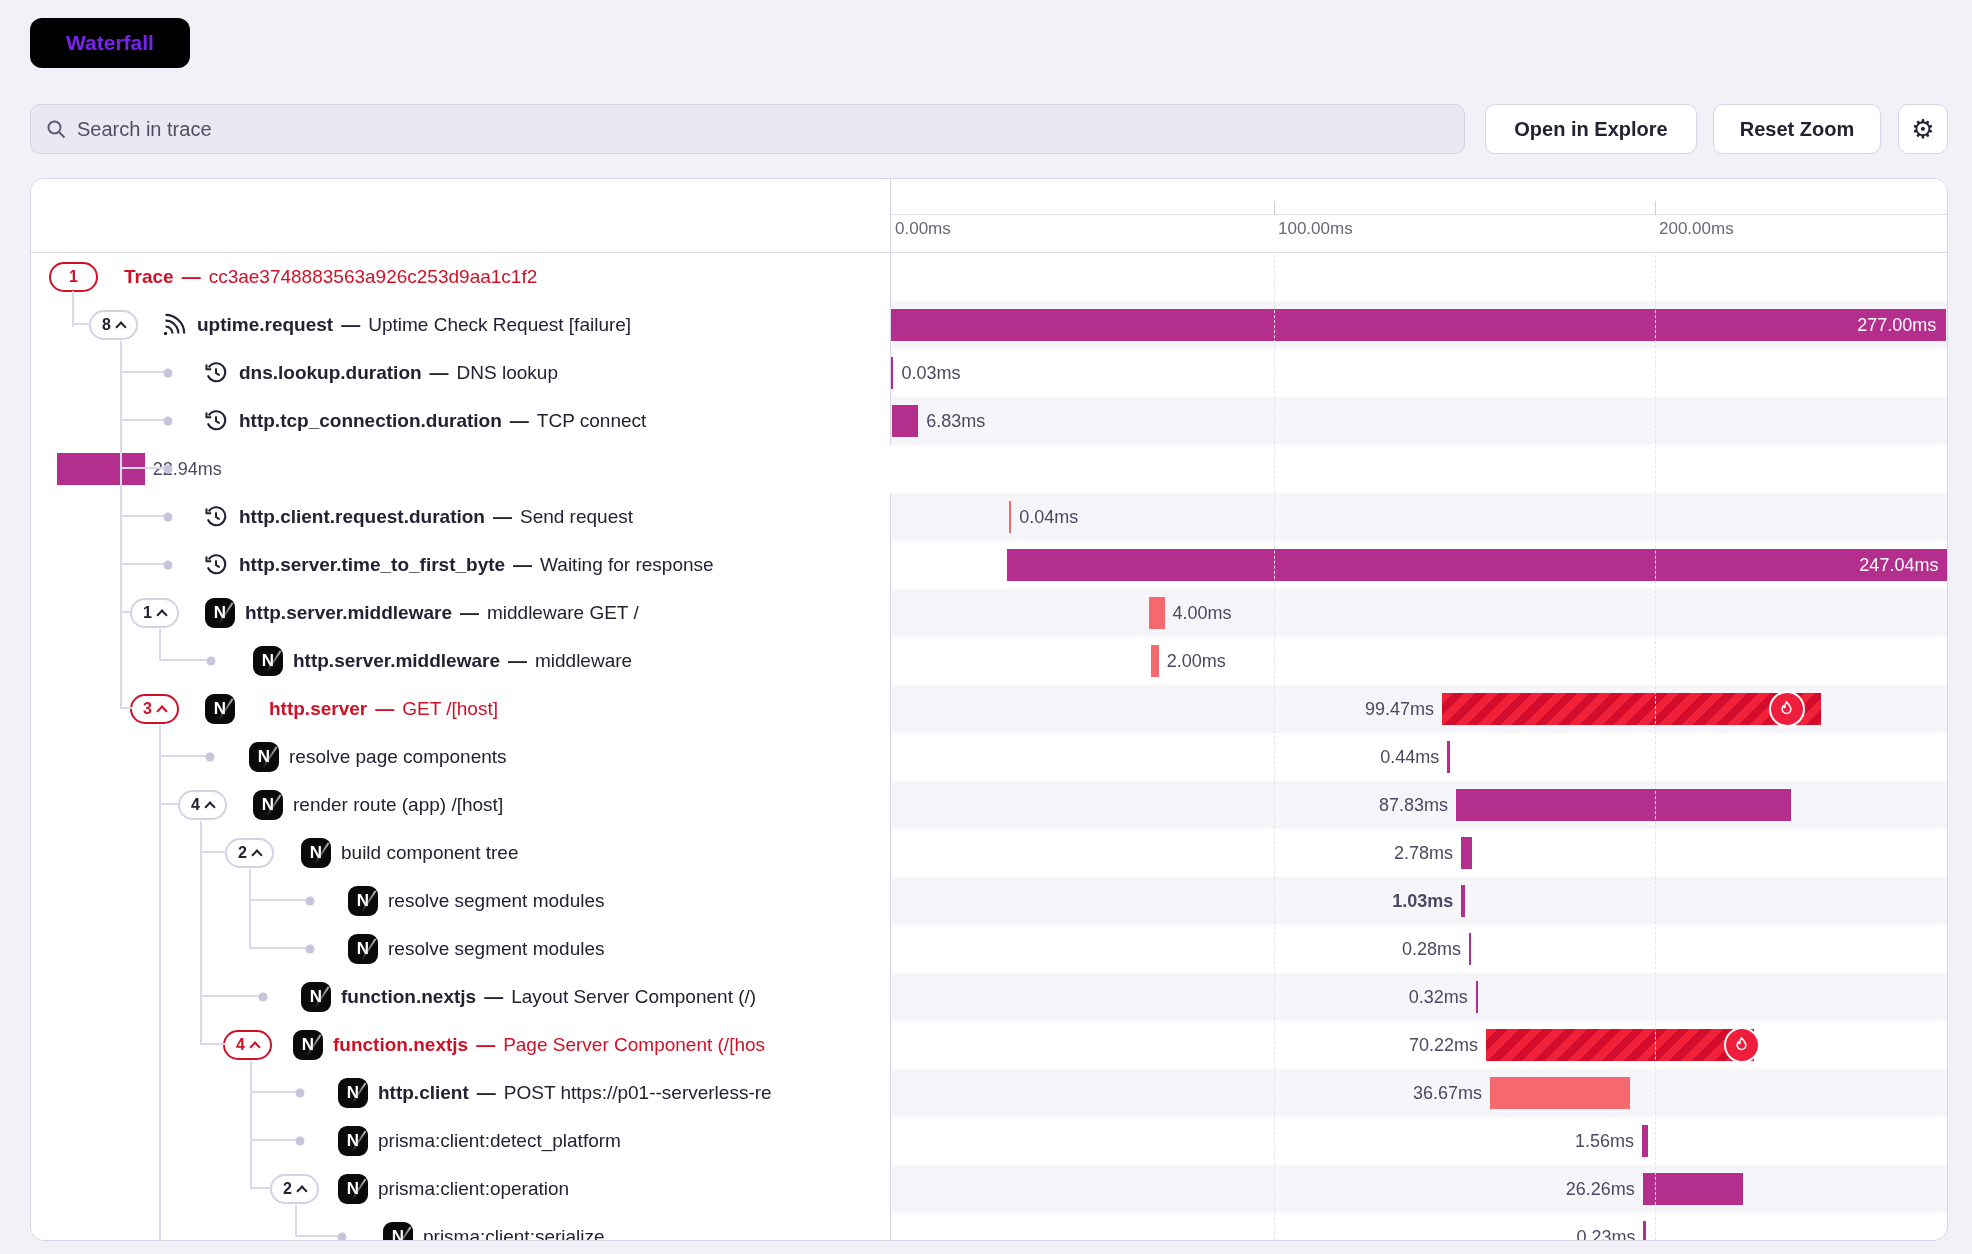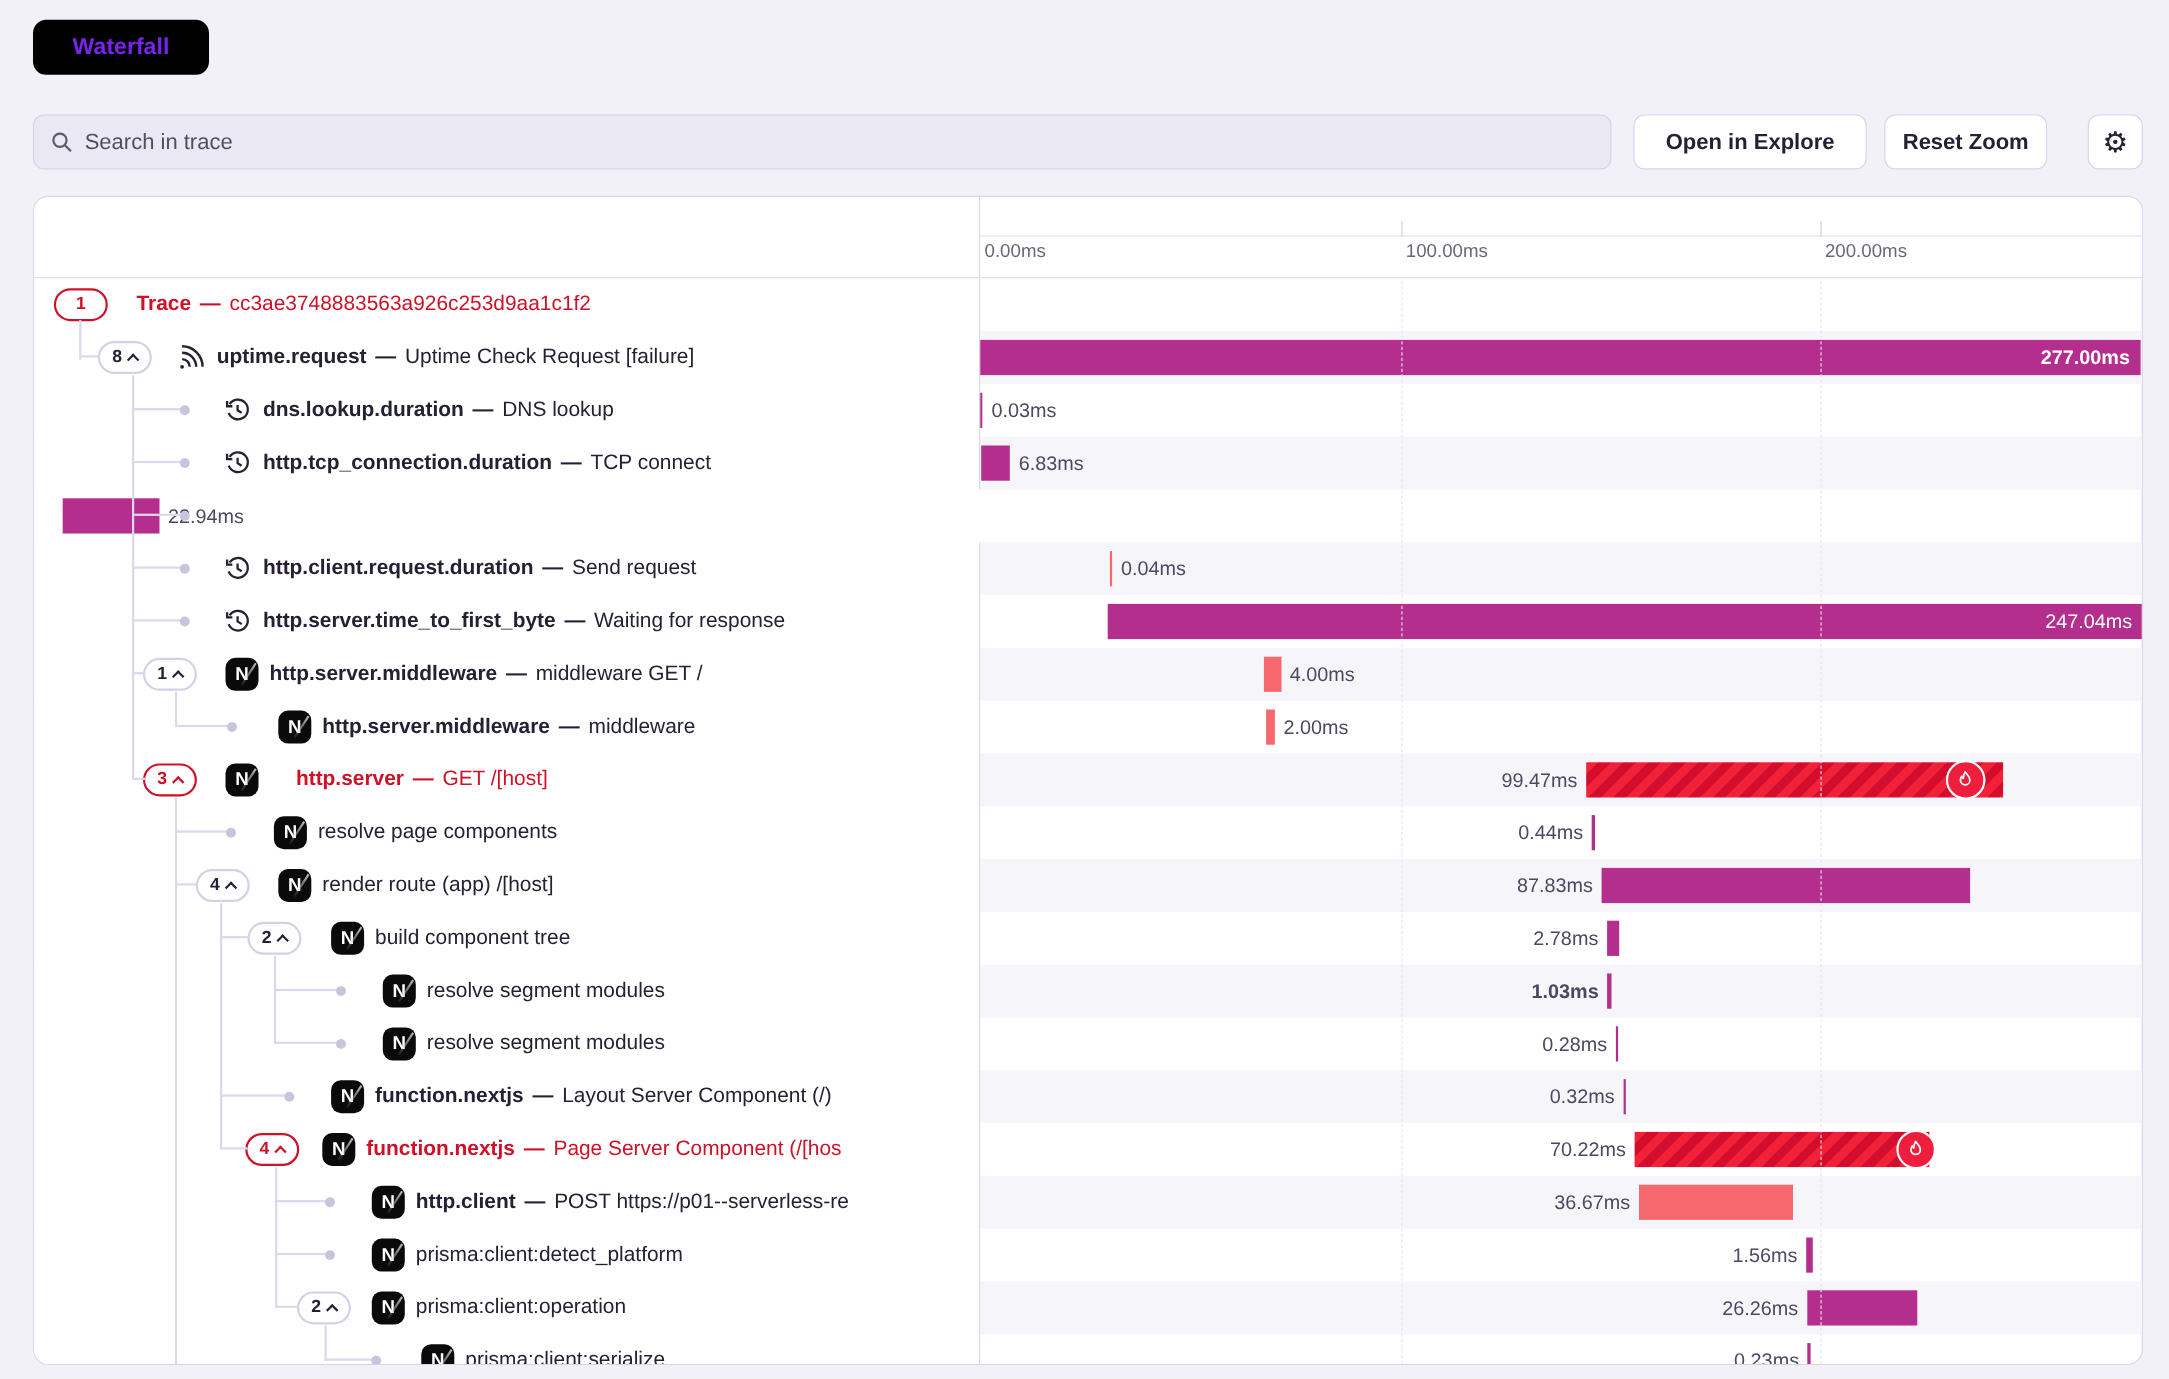--- a/index.html
+++ b/index.html
@@ -16,21 +16,21 @@
   .search { position:absolute; left:0; top:0; width:1435px; height:50px;
     background:#eae8f2; border:1px solid #d6d2e4; border-radius:10px;
     padding:0 16px 0 46px; font-size:20px; color:#3f3a50; outline:none;
     font-family:"Liberation Sans","DejaVu Sans",sans-serif; }
   .search::placeholder { color:#514c61; opacity:1; }
   .search-ico { position:absolute; left:14px; top:13px; width:24px; height:24px; color:#5f5a70; }
   .btn { position:absolute; top:0; height:50px; background:#fff; border:1px solid #d9d4e8;
     border-radius:10px; font-size:20px; font-weight:700; color:#262033;
     display:flex; align-items:center; justify-content:center; cursor:pointer; }
   .btn.explore { left:1455px; width:212px; }
-  .btn.reset   { left:1683px; width:148px; }
+  .btn.reset   { left:1683px; width:168px; }
   .btn.gear    { left:1868px; width:50px; font-size:26px; font-weight:400; }
 
   
   .panel { position:absolute; left:30px; top:178px; width:1918px; height:1063px;
     background:#fff; border:1px solid #d8d3e8; border-radius:14px; overflow:hidden; }
   .hdr-l { position:absolute; left:0; top:0; width:860px; height:74px;
     border-bottom:1px solid #ddd8ea; border-right:1px solid #d9d4e8; background:#fff; z-index:3; }
   .hdr-r { position:absolute; left:860px; top:0; width:1058px; height:74px; background:#fff; z-index:3; }
   .hdr-r .strip { position:absolute; left:0; top:0; width:100%; height:36px; border-bottom:1px solid #e2deee; }
   .hdr-r { border-bottom:1px solid #ddd8ea; }
@@ -126,21 +126,21 @@
           <span class="licon" style="left: 130px;"><svg viewBox="0 0 24 24" fill="none" stroke="currentColor" stroke-width="2" width="26" height="26">
               <circle cx="4.2" cy="19.8" r="1.6" fill="currentColor" stroke="none"></circle>
               <path d="M4.2 13.4a6.4 6.4 0 0 1 6.4 6.4"></path>
               <path d="M4.2 8a11.8 11.8 0 0 1 11.8 11.8"></path>
               <path d="M4.2 2.6A17.2 17.2 0 0 1 21.4 19.8"></path>
             </svg></span>
           <span class="rowtxt" style="left: 166px;"><b>uptime.request</b><span class="sep">—</span>Uptime Check Request [failure]</span>
         </div>
         <div class="cell-r">
           <div class="bar magenta" style="left: 0px; width: 1055.37px;"></div>
-          <span class="barlabel inside" style="left: 0px; width: 1045.37px; text-align: right; font-weight: bold;">277.00ms</span>
+          <span class="barlabel inside" style="left: 0px; width: 1045.37px; text-align: right;">277.00ms</span>
         </div>
       </div>
       <div class="row">
         <div class="cell-l">
           <span class="licon" style="left: 172px;"><svg viewBox="0 0 24 24" fill="none" stroke="currentColor" stroke-width="1.9" width="26" height="26">
               <path d="M3.2 4.2v4.4h4.4"></path>
               <path d="M4.5 14.2a8.3 8.3 0 1 0 .8-7.4"></path>
               <path d="M12 7.6V12l3.4 2.2"></path>
             </svg></span>
           <span class="rowtxt" style="left: 208px;"><b>dns.lookup.duration</b><span class="sep">—</span>DNS lookup</span>

